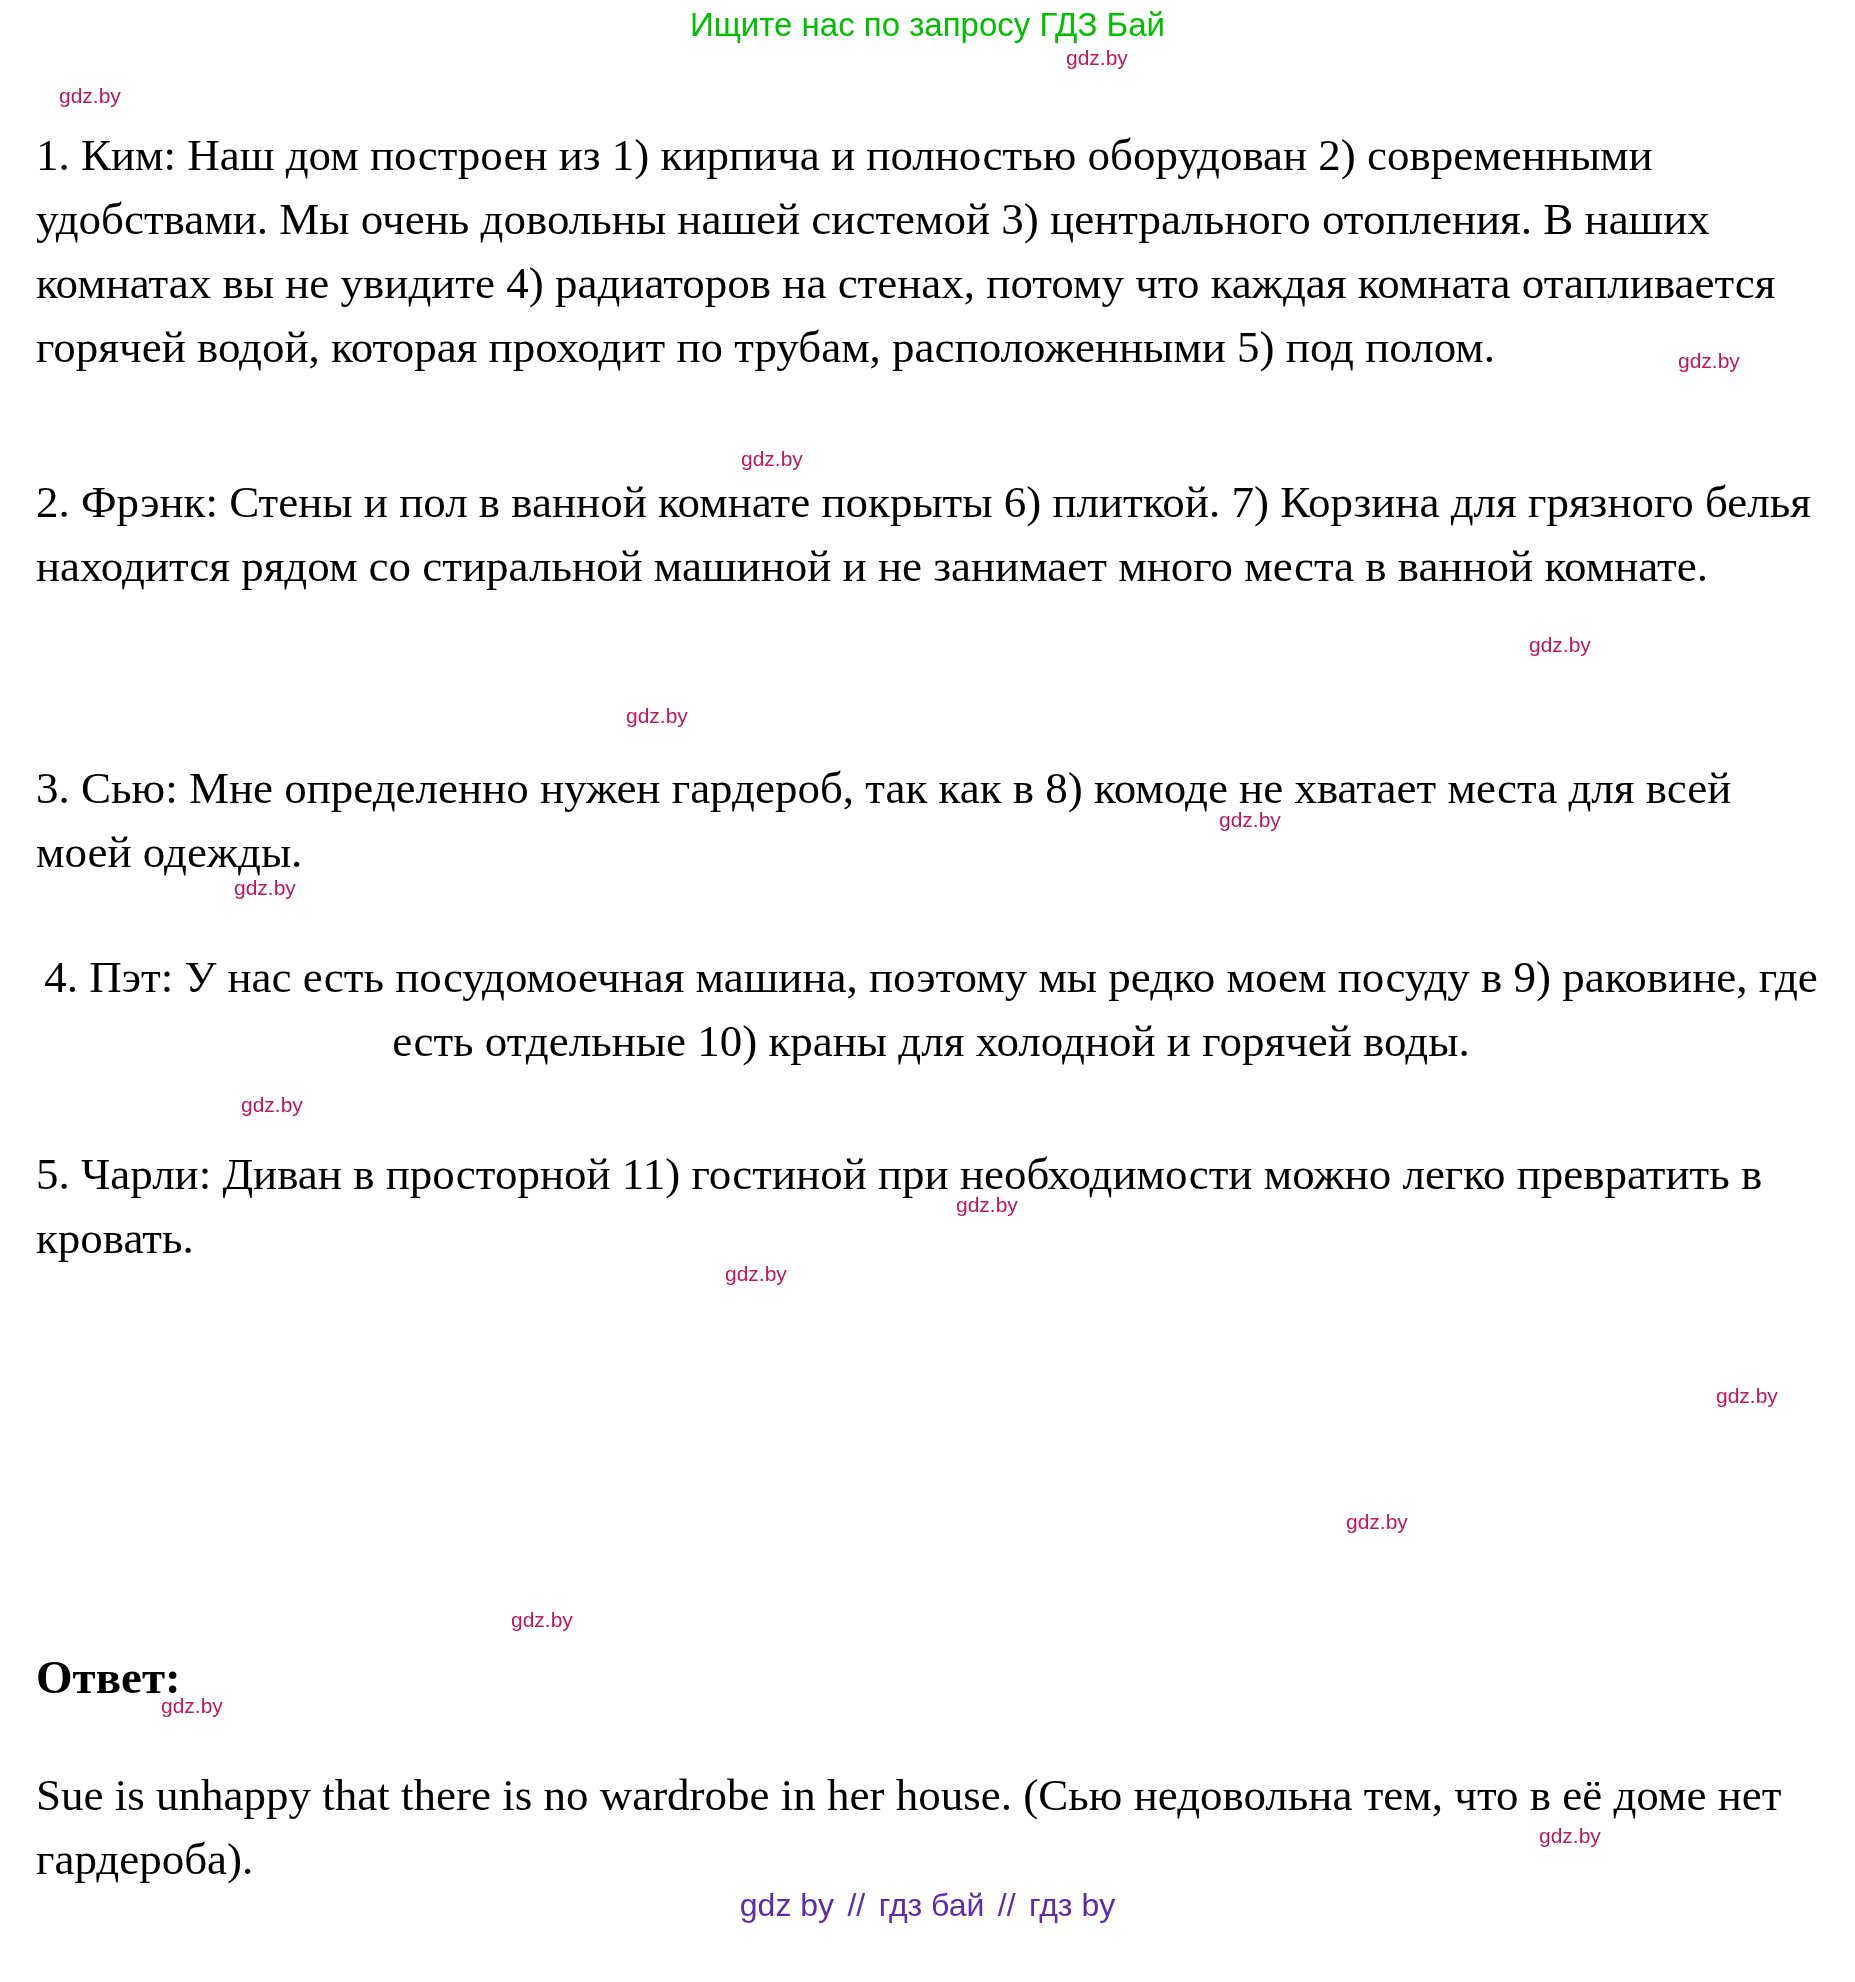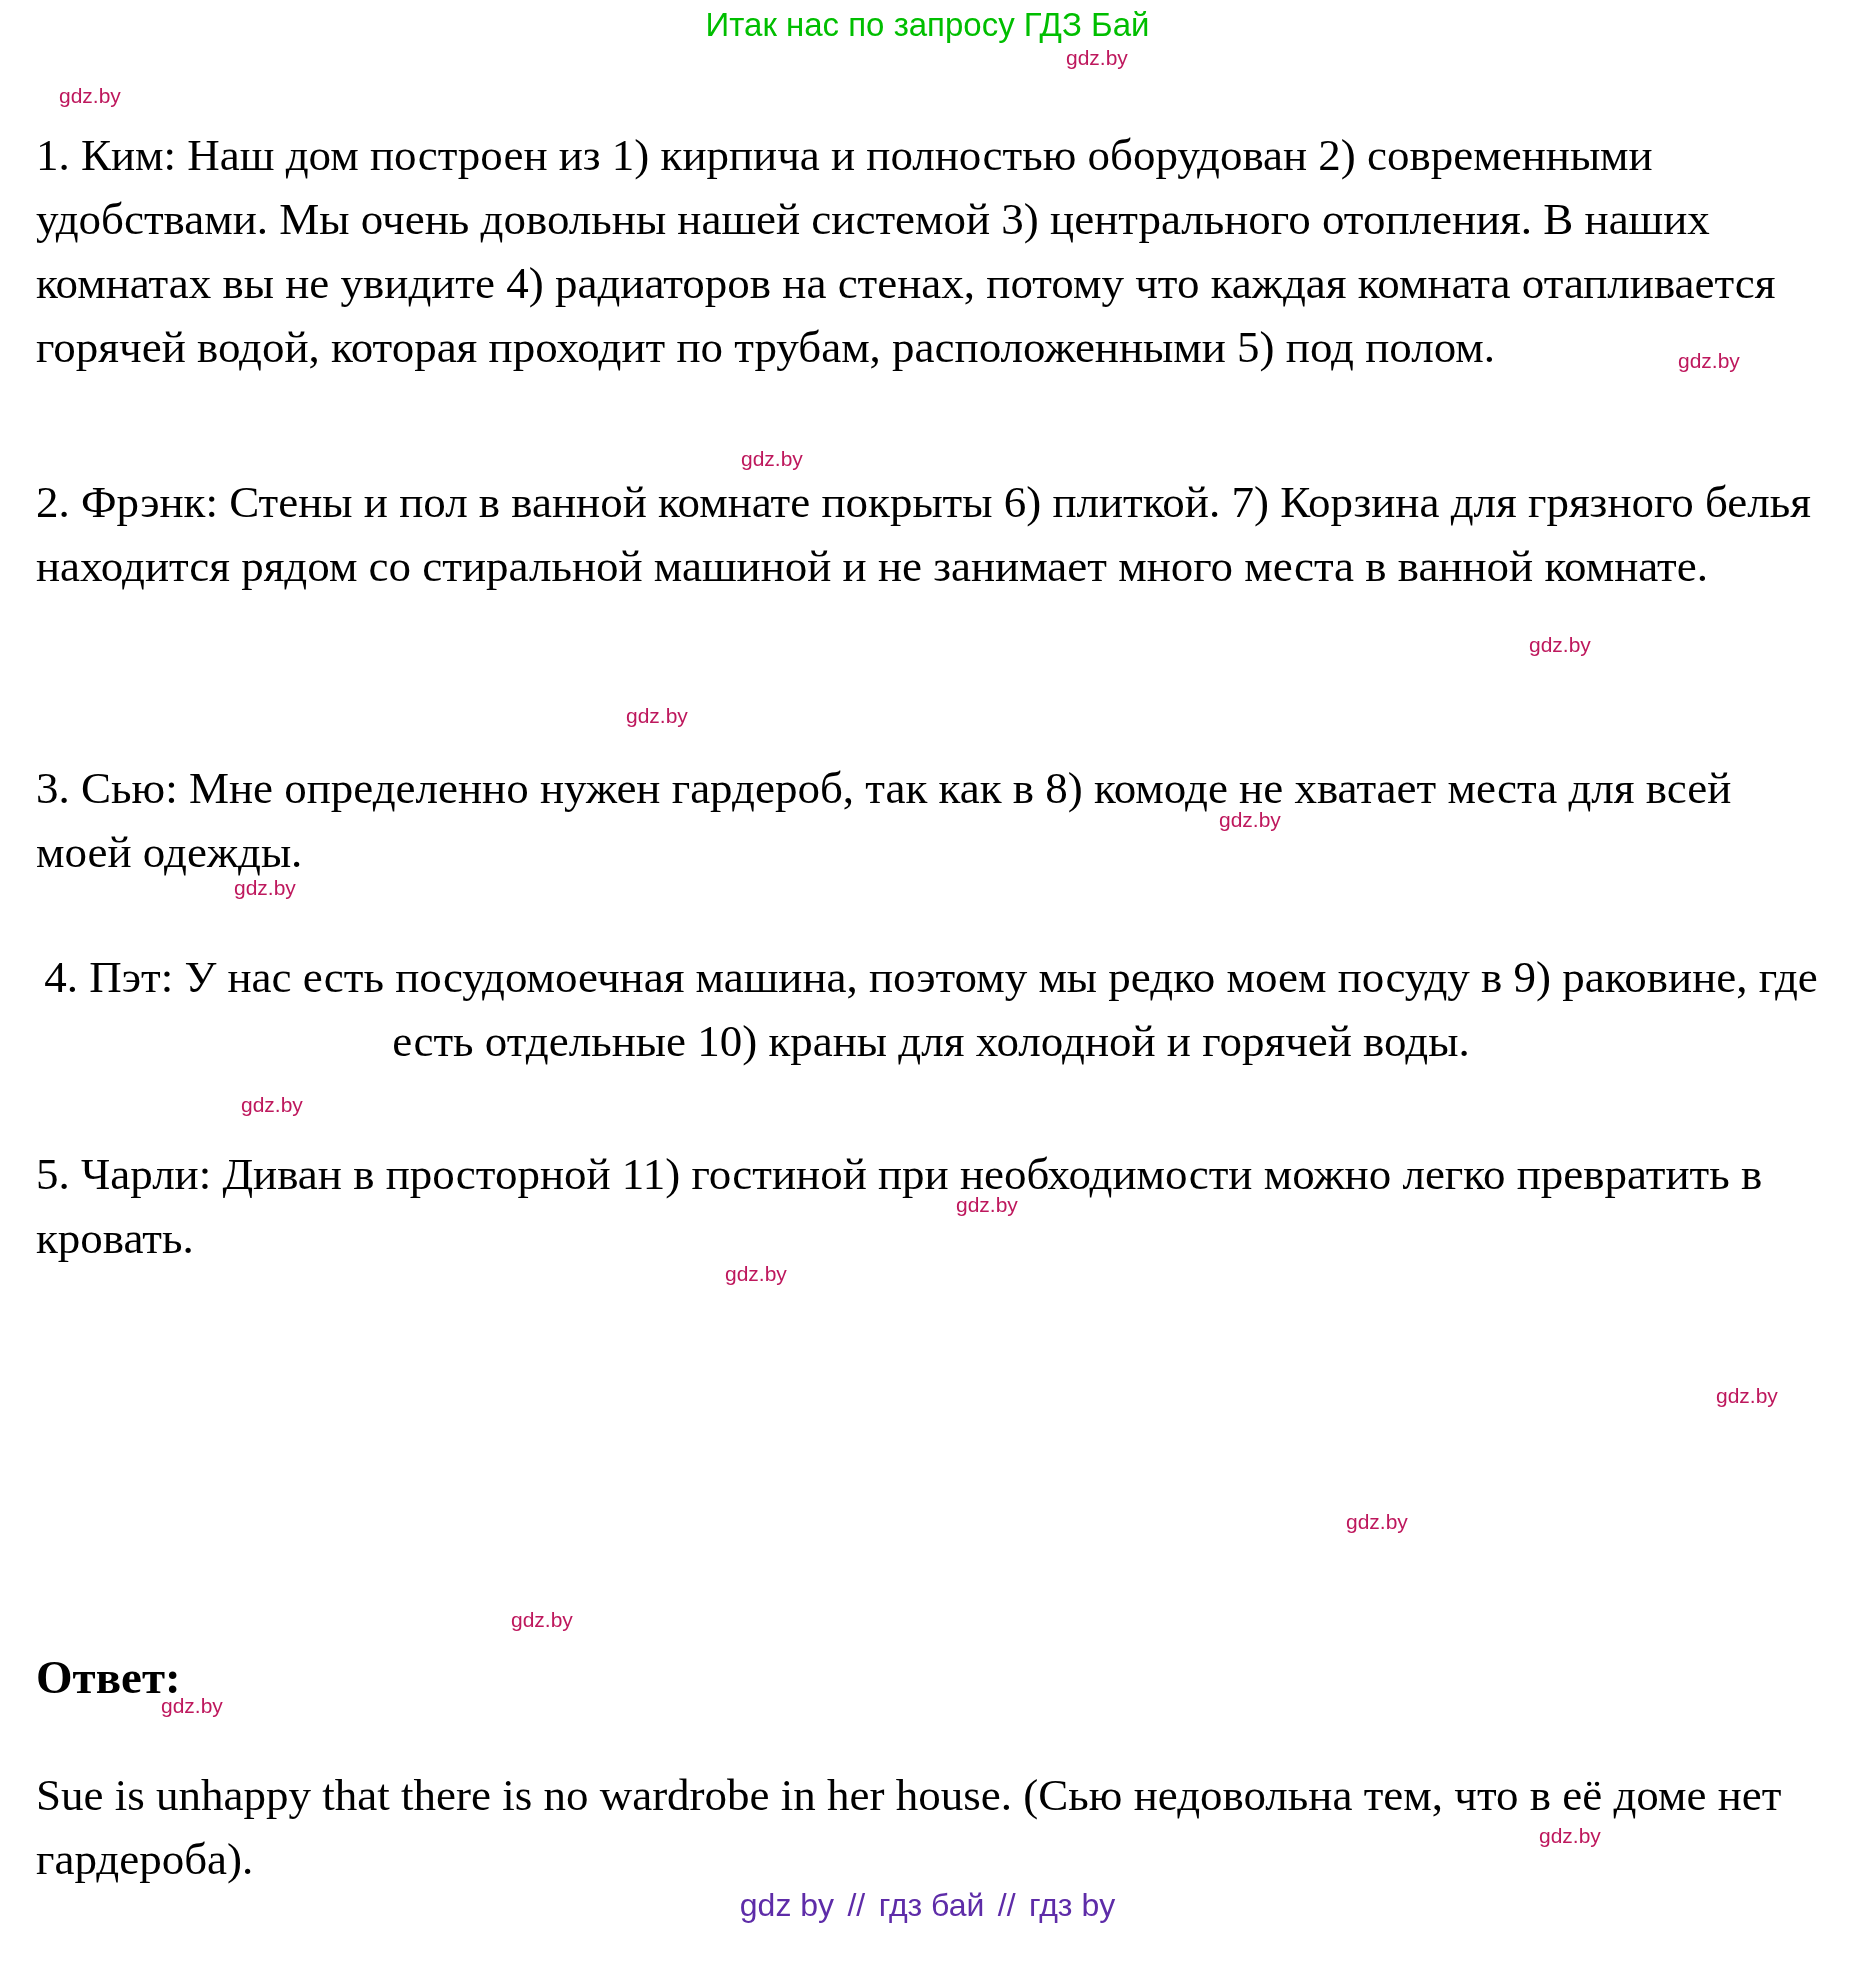--- a/index.html
+++ b/index.html
@@ -54,21 +54,21 @@
     color: #5e2ca8;
   }
   .footer a { color: #5e2ca8; text-decoration: none; margin: 0 11.5px; cursor: pointer; }
   .footer .sep { margin: 0 1.9px; }
 </style>
 </head>
 <body>
 
 <div class="page">
 
-  <div class="promo">Итак нас по запросу ГДЗ Бай</div>
+  <div class="promo">Ищите нас по запросу ГДЗ Бай</div>
 
   <span class="wm" style="left:1066px; top:46px;">gdz.by</span>
   <span class="wm" style="left:59px;   top:84px;">gdz.by</span>
   <span class="wm" style="left:1678px; top:349px;">gdz.by</span>
   <span class="wm" style="left:741px;  top:447px;">gdz.by</span>
   <span class="wm" style="left:1529px; top:633px;">gdz.by</span>
   <span class="wm" style="left:626px;  top:704px;">gdz.by</span>
   <span class="wm" style="left:1219px; top:808px;">gdz.by</span>
   <span class="wm" style="left:234px;  top:876px;">gdz.by</span>
   <span class="wm" style="left:241px;  top:1093px;">gdz.by</span>

